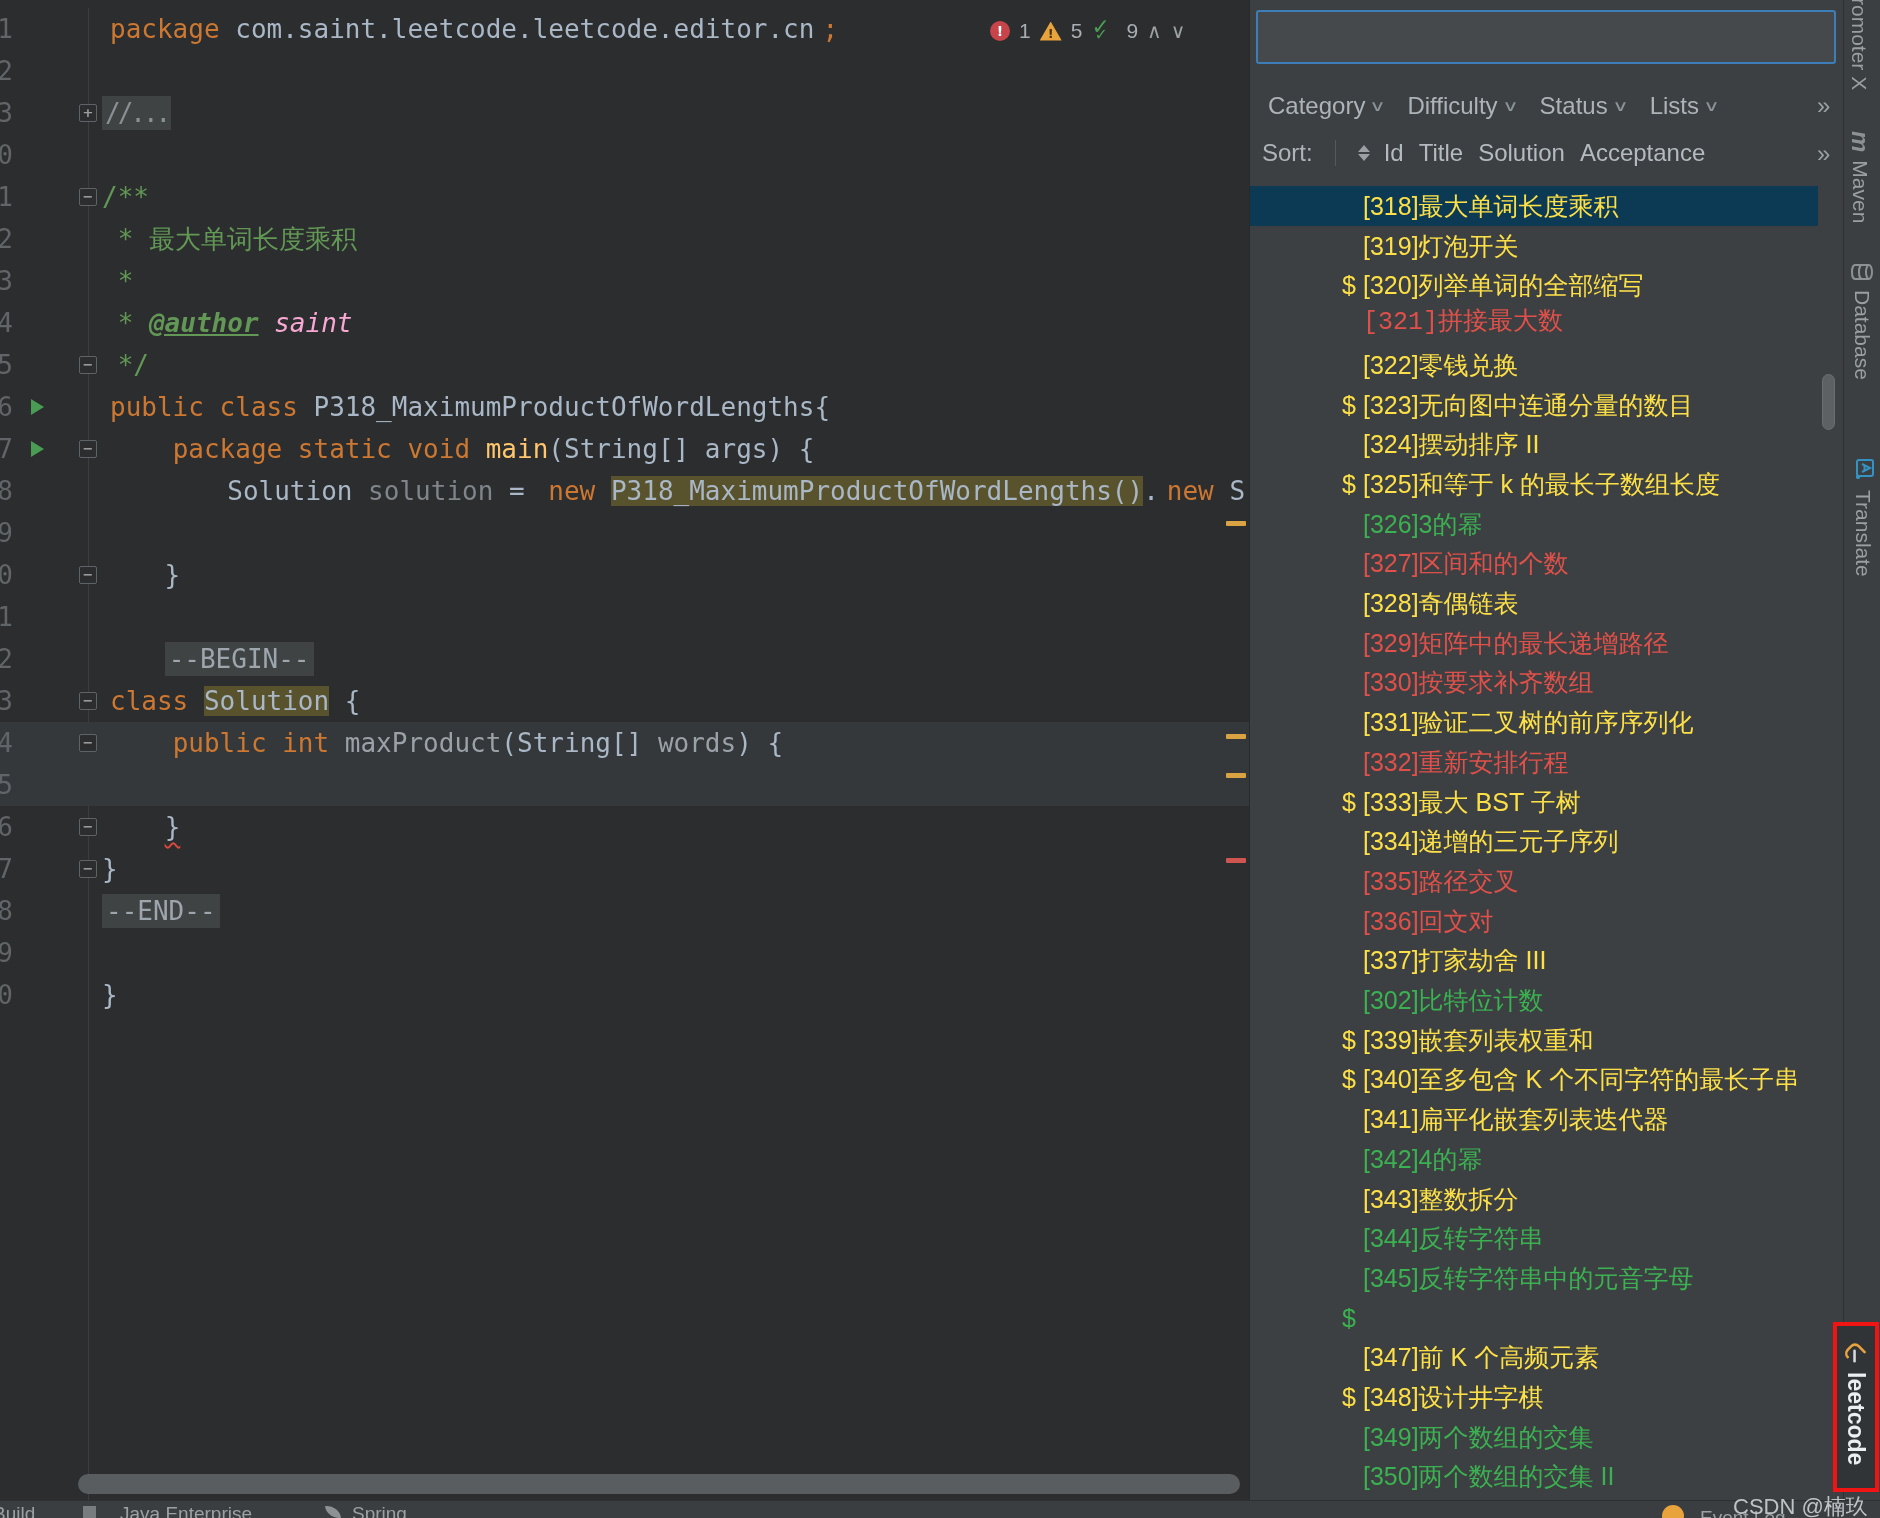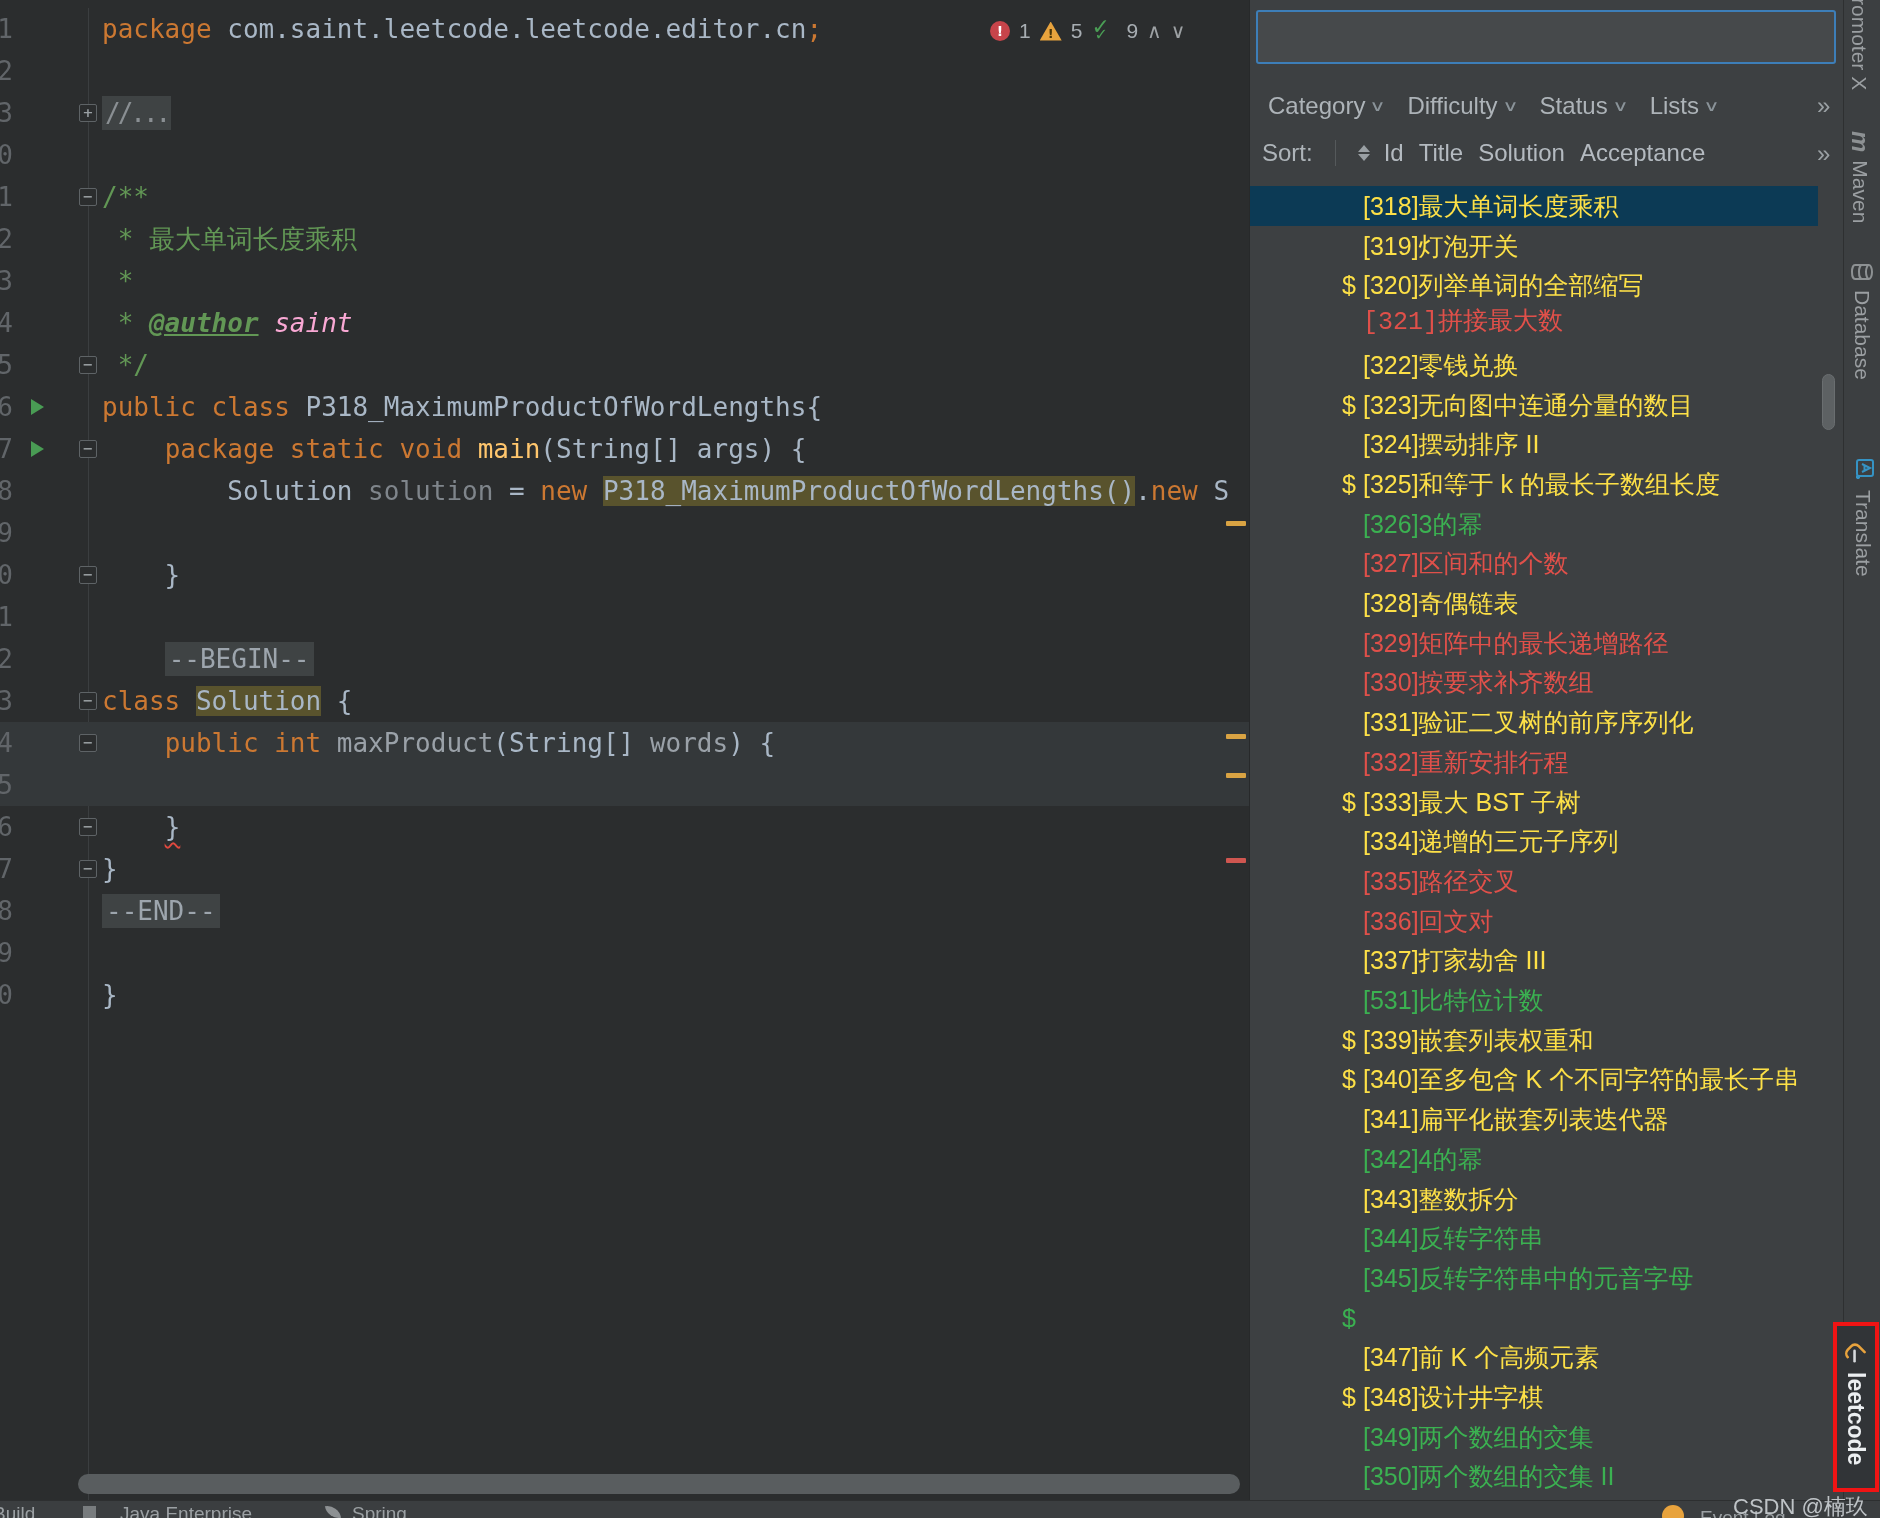--- a/index.html
+++ b/index.html
@@ -10,21 +10,21 @@
   #top-strip{left:0;top:0;width:1880px;height:12px;background:#33363a;border-bottom:1px solid #26282b;}
   
   #editor{left:0;top:0;width:1250px;height:1500px;background:#2b2d2e;overflow:hidden;}
   #gutter-sep{left:88px;top:8px;width:1px;height:1492px;background:#3b3e40;}
   .band{position:absolute;left:0;width:1250px;height:42px;background:#34383a;}
   .crow{position:absolute;left:0;width:1250px;height:42px;}
   .lnum{position:absolute;left:-33px;width:46px;text-align:right;color:#616569;
         font:26px/42px "DejaVu Sans Mono",monospace;}
   .ctext{position:absolute;left:0;top:0;width:1250px;height:42px;white-space:pre;
          font:26px/42px "DejaVu Sans Mono",monospace;color:#a9b7c6;padding-left:102px;box-sizing:border-box;}
-  .kw{color:#cc7832;} .pl{color:#a9b7c6;} .cm{color:#629755;}
+  .kw{color:#cc7832;margin-left:8px;} .pl{color:#a9b7c6;} .cm{color:#629755;}
   .cmtag{color:#629755;font-style:italic;font-weight:bold;text-decoration:underline;}
   .cmi{color:#f9a8d4;font-style:italic;}
   .fn{color:#ffc66d;} .var{color:#7f858b;} .gray{color:#9aa1a8;}
   .hl{background:#59532d;}
   .box{background:#3f4344;color:#9da5ad;padding:2px 4px;}
   .foldbox{background:#3f4344;color:#8a8f93;letter-spacing:-3px;padding:2px 3px;}
   .errbrace{text-decoration:underline wavy #e0483e 2px;text-underline-offset:6px;}
   .fold{position:absolute;left:79px;top:12px;width:16px;height:16px;border:1px solid #5e6366;
         border-radius:2px;background:#2b2d2e;color:#9aa0a4;text-align:center;
         font:bold 13px/15px "DejaVu Sans",sans-serif;z-index:3;}
@@ -329,21 +329,21 @@
       <div class="prow" style="top: 860.9px;">
         <span class="ptitle r">[335]路径交叉</span>
       </div>
       <div class="prow" style="top: 900.6px;">
         <span class="ptitle r">[336]回文对</span>
       </div>
       <div class="prow" style="top: 940.3px;">
         <span class="ptitle o">[337]打家劫舍 III</span>
       </div>
       <div class="prow" style="top: 980px;">
-        <span class="ptitle g">[531]比特位计数</span>
+        <span class="ptitle g">[302]比特位计数</span>
       </div>
       <div class="prow" style="top: 1019.7px;">
         <span class="paid o">$</span>
         <span class="ptitle o">[339]嵌套列表权重和</span>
       </div>
       <div class="prow" style="top: 1059.4px;">
         <span class="paid o">$</span>
         <span class="ptitle o">[340]至多包含 K 个不同字符的最长子串</span>
       </div>
       <div class="prow" style="top: 1099.1px;">

